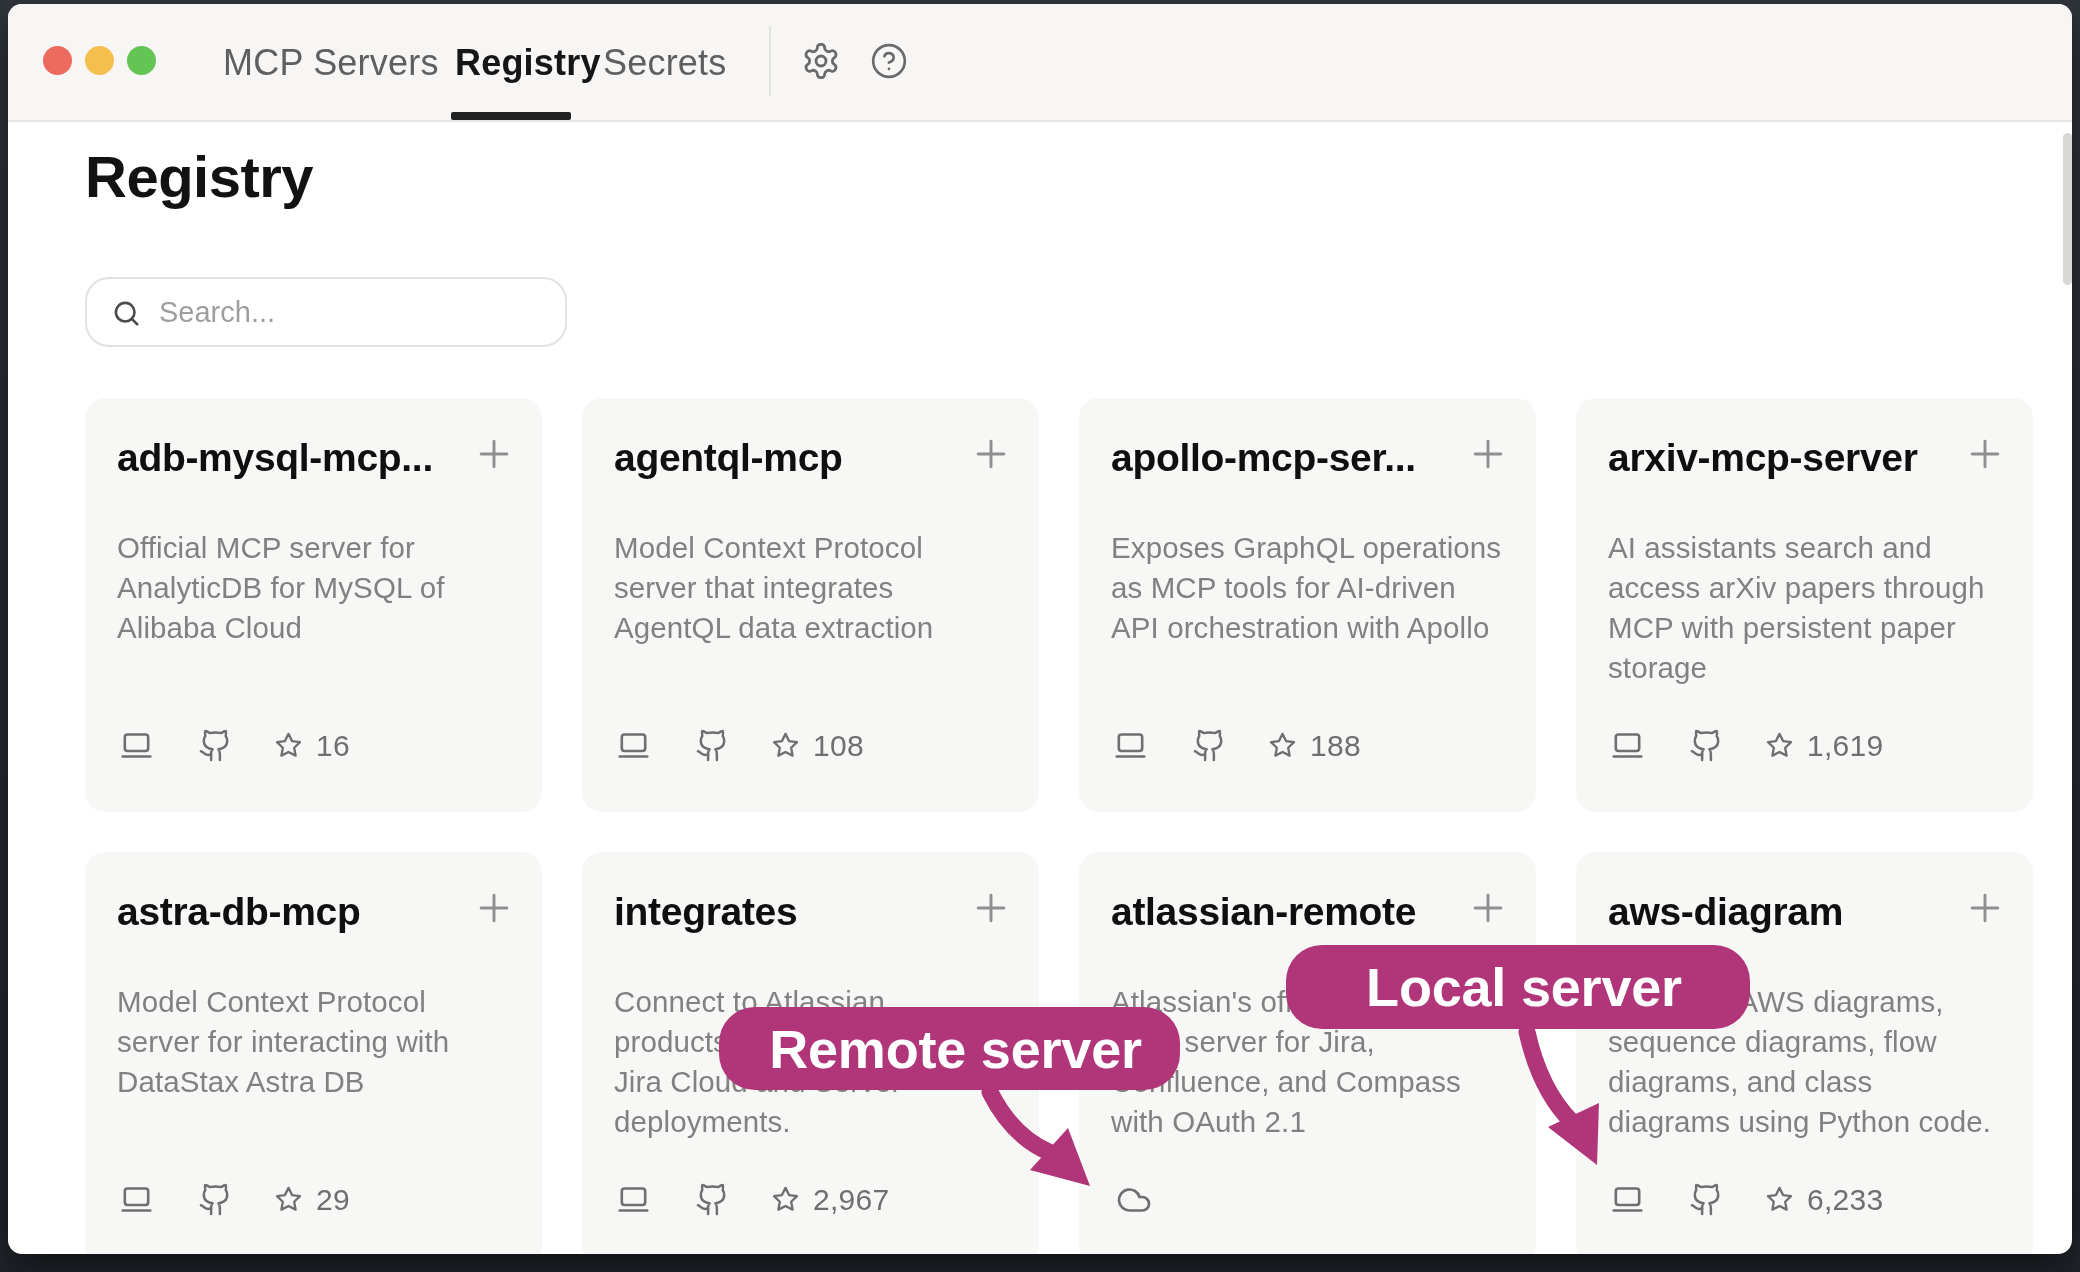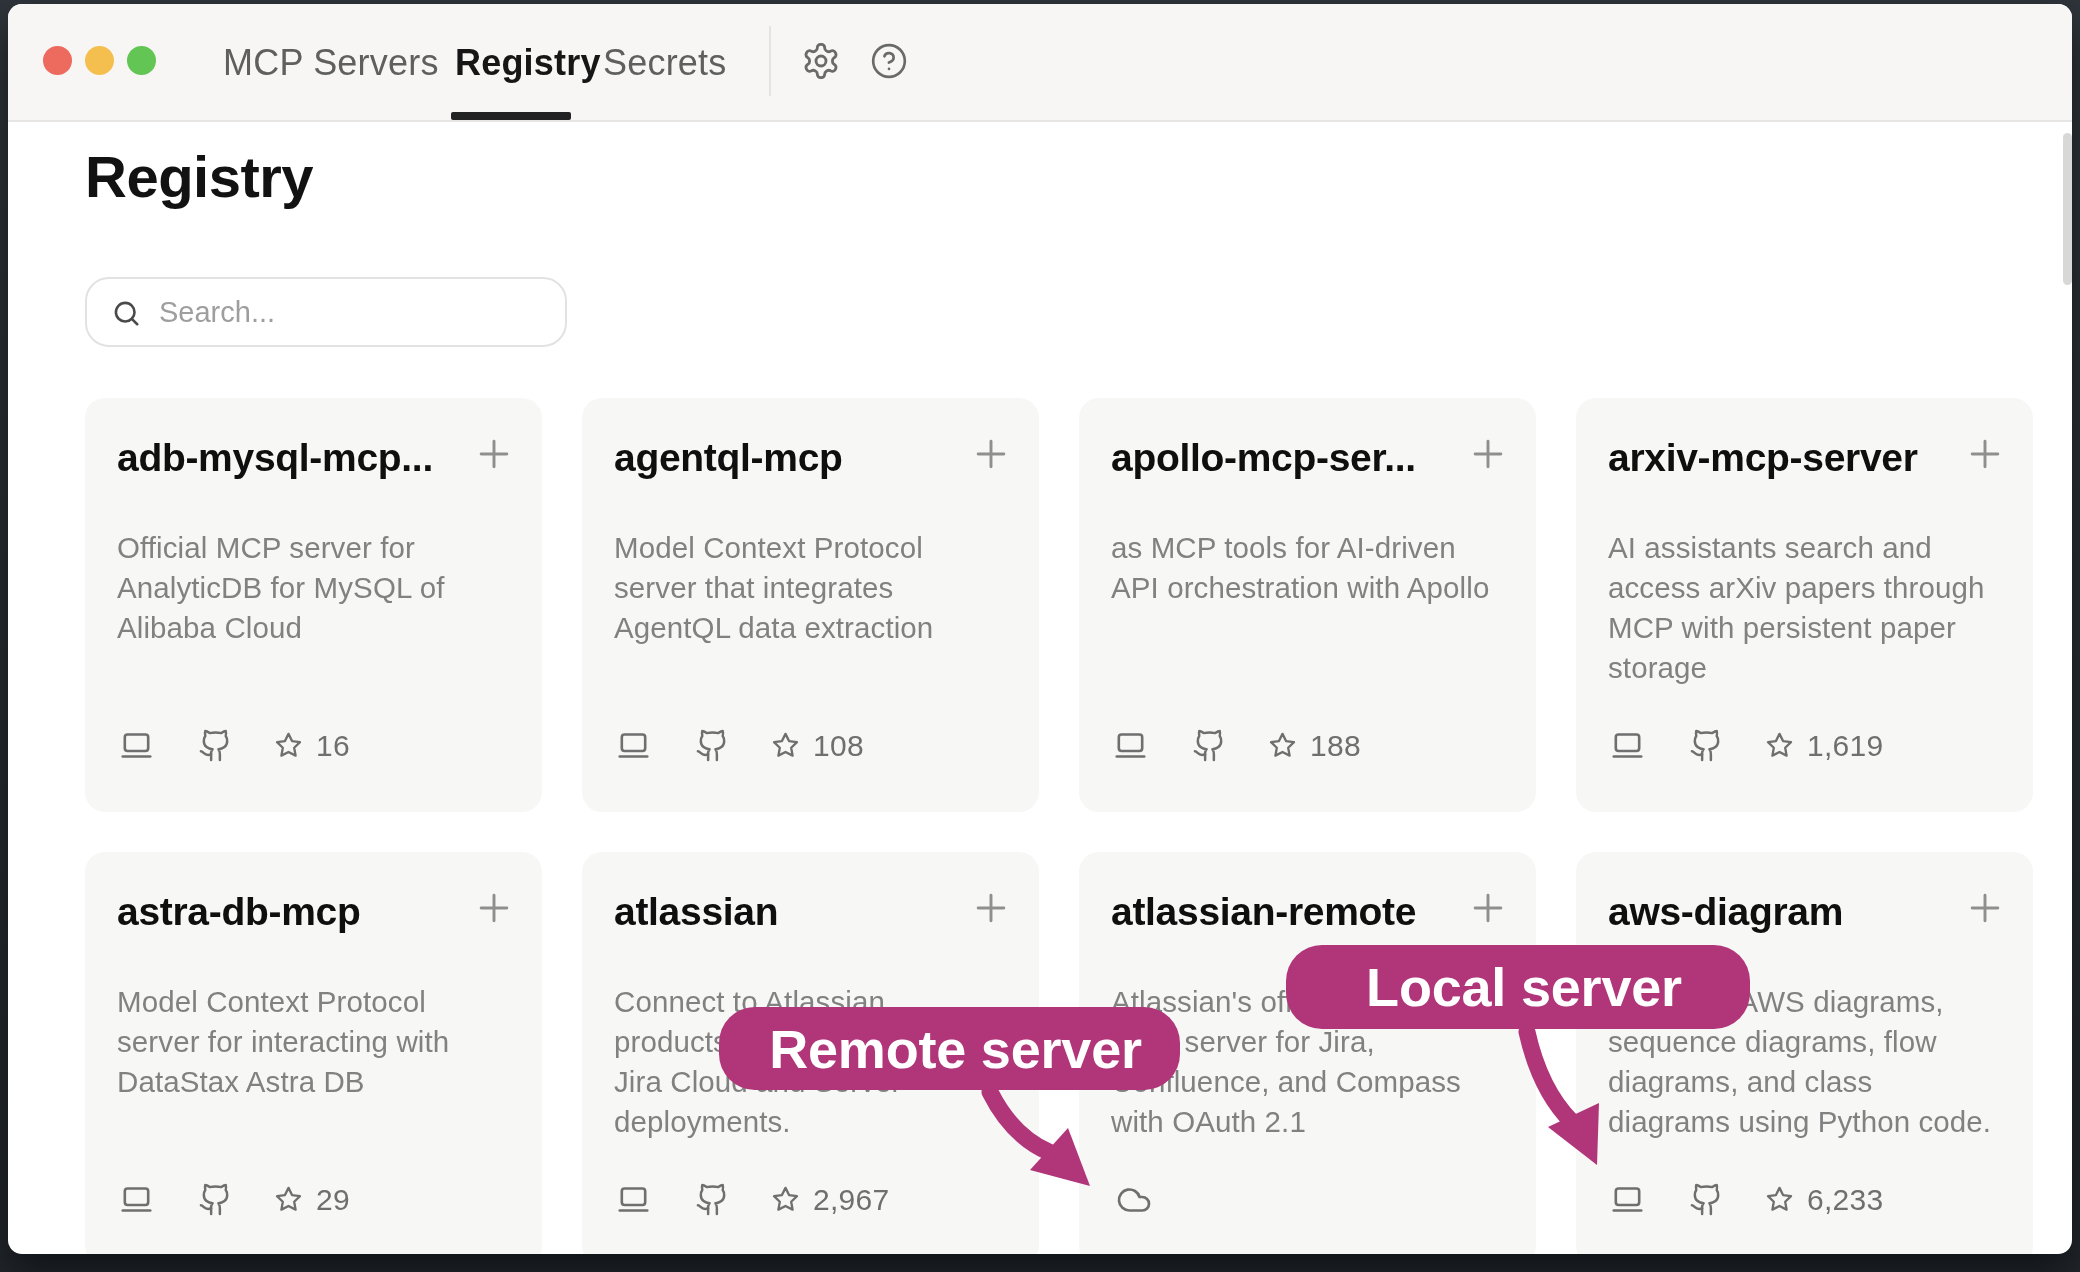--- a/index.html
+++ b/index.html
@@ -161,20 +161,21 @@
   </div>
 
   <div class="card">
     <h3 class="card-title">apollo-mcp-ser...</h3>
     <button class="add-btn">
       <svg width="44" height="44" viewBox="0 0 24 24" fill="none" stroke="currentColor" stroke-width="1.6" stroke-linecap="round">
         <path d="M12 5v14M5 12h14"></path>
       </svg>
     </button>
     <div class="card-desc">
+            <div>Exposes GraphQL operations</div>
             <div>as MCP tools for AI-driven</div>
             <div>API orchestration with Apollo</div>
           </div>
     <div class="card-meta">
             <svg width="39" height="33" viewBox="0 0 24 24" fill="none" stroke="currentColor" stroke-width="1.9" stroke-linecap="round" stroke-linejoin="round">
               <rect x="3.5" y="4" width="17" height="12" rx="2"></rect>
               <path d="M2 20h20"></path>
             </svg>
             <svg class="gh" width="35" height="35" viewBox="0 0 24 24" fill="none" stroke="currentColor" stroke-width="1.7" stroke-linecap="round" stroke-linejoin="round">
               <path d="M15 22v-4a4.8 4.8 0 0 0-1-3.5c3 0 6-2 6-5.5.08-1.25-.27-2.48-1-3.5.28-1.15.28-2.35 0-3.5 0 0-1 0-3 1.5-2.64-.5-5.36-.5-8 0C6 2 5 2 5 2c-.3 1.15-.3 2.35 0 3.5A5.403 5.403 0 0 0 4 9c0 3.5 3 5.5 6 5.5-.39.49-.68 1.05-.85 1.65-.17.6-.22 1.23-.15 1.85v4"></path>
@@ -238,21 +239,21 @@
               <path d="M9 18c-4.51 2-5-2-7-2"></path>
             </svg>
             <svg class="st" width="31" height="31" viewBox="0 0 24 24" fill="none" stroke="currentColor" stroke-width="1.8" stroke-linejoin="round">
               <path d="M12 3l2.75 5.6 6.15.85-4.5 4.3 1.1 6.1L12 17l-5.5 2.85 1.1-6.1-4.5-4.3 6.15-.85z"></path>
             </svg>
             <span class="star-count">29</span>
           </div>
   </div>
 
   <div class="card">
-    <h3 class="card-title">atlassian</h3>
+    <h3 class="card-title">integrates</h3>
     <button class="add-btn">
       <svg width="44" height="44" viewBox="0 0 24 24" fill="none" stroke="currentColor" stroke-width="1.6" stroke-linecap="round">
         <path d="M12 5v14M5 12h14"></path>
       </svg>
     </button>
     <div class="card-desc">
             <div>Connect to Atlassian</div>
             <div>products. Supports</div>
             <div>Jira Cloud and Server</div>
             <div>deployments.</div>

